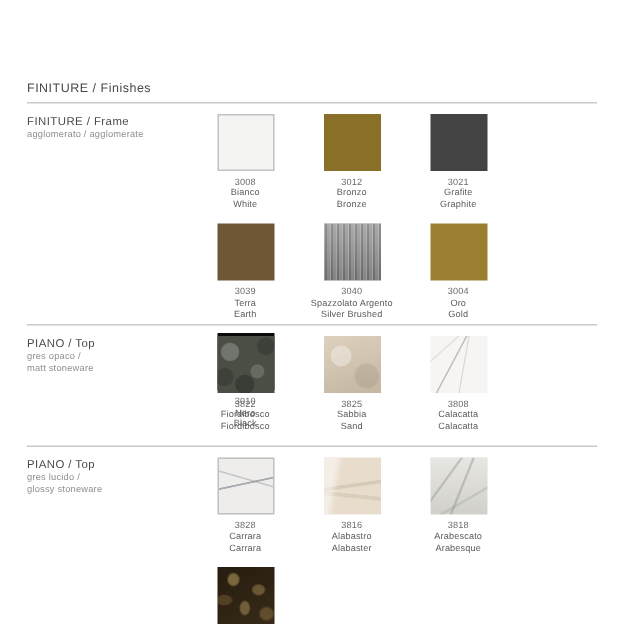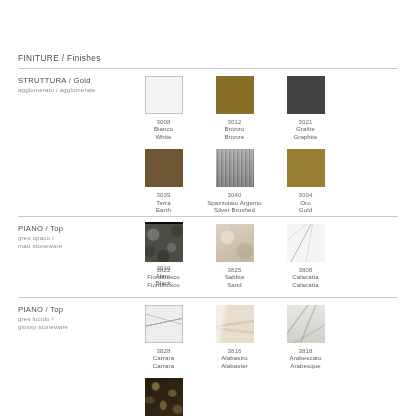--- a/index.html
+++ b/index.html
@@ -135,21 +135,21 @@
 
 <div class="page">
 
   <div class="sheet-title">FINITURE / Finishes</div>
   <div class="rule r1"></div>
   <div class="rule r2"></div>
   <div class="rule r3"></div>
 
   <div class="section sec-frame">
     <div class="sec-head">
-      <div class="h1">STRUTTURA / Gold</div>
+      <div class="h1">FINITURE / Frame</div>
       <div class="h2">agglomerato / agglomerate</div>
     </div>
     <div class="grid">
 
       <div class="cell">
         <div class="chip bordered" style="background: rgb(244, 244, 242);">
             <span class="tex"></span>
           </div>
         <div class="cap">
           <div class="code">3008</div>

